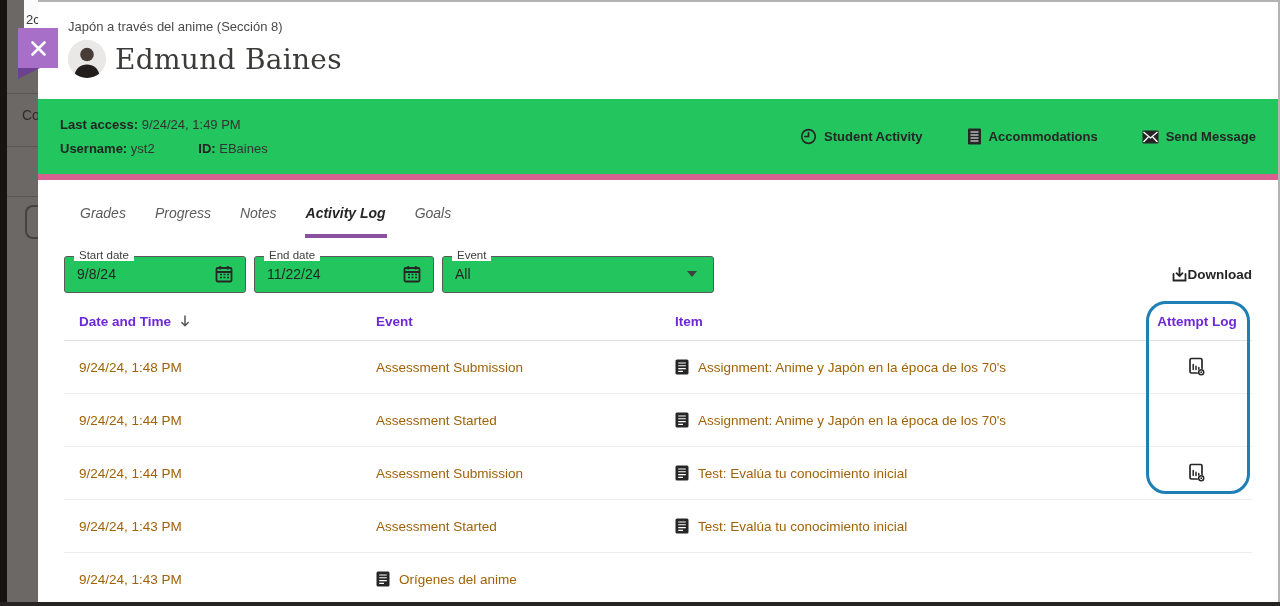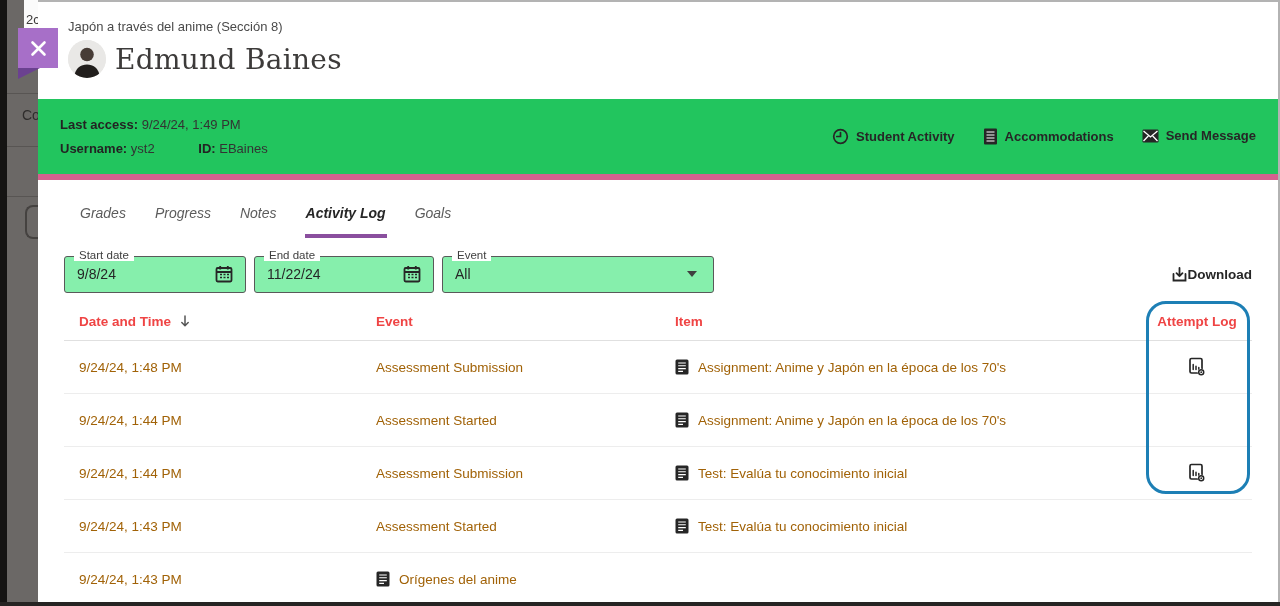--- a/index.html
+++ b/index.html
@@ -25,42 +25,42 @@
   .panel-header { padding:17px 0 0 30px; height:97px; }
   .course-name { font-size:13px; color:#4a4a4a; }
   .student-row { display:flex; align-items:center; gap:9px; margin-top:6px; }
   .avatar { width:38px; height:38px; border-radius:50%; overflow:hidden; background:#e9e8e6; flex:0 0 auto; }
   .student-name { font-family:"DejaVu Serif","Liberation Serif",serif; font-size:28px; color:#3d3b3a; letter-spacing:.3px; }
   
   .info-bar { background:#22c55e; border-bottom:6px solid #d4618f; height:81px; display:flex; justify-content:space-between; align-items:center; padding:0 22px; }
   .info-left { font-size:13px; line-height:24px; color:#333; }
   .info-left b { color:#232323; }
   .id-group { margin-left:40px; }
-  .info-actions { display:flex; align-items:flex-start; gap:28px; }
+  .info-actions { display:flex; align-items:center; gap:44px; }
   .action-btn { display:flex; align-items:center; gap:7px; background:none; border:none; cursor:pointer; font-family:inherit; font-size:13px; font-weight:700; color:#262626; }
   
   .tabs { display:flex; gap:27px; padding:20px 0 0 41px; height:58px; }
   .tab { background:none; border:none; cursor:pointer; font-family:inherit; font-size:14px; color:#5c5c5c; padding:0 1px 9px; border-bottom:4px solid transparent;font-style:italic; }
   .tab.active { color:#262626; font-weight:700; border-bottom-color:#8a4f9e; }
   
   .filter-row { display:flex; align-items:center; padding:8px 24px 0 26px; height:64px; }
-  .field { position:relative; height:37px; border:1px solid #595959; border-radius:3px; background:#86efac; display:flex; align-items:center; padding:0 12px; cursor:text; }
+  .field { position:relative; height:37px; border:1px solid #595959; border-radius:3px; background:#22c55e; display:flex; align-items:center; padding:0 12px; cursor:text; }
   .field-label { position:absolute; top:-8px; left:9px; background:#fff; padding:0 5px; font-size:11.5px; color:#3f3f3f; white-space:nowrap; }
   .field-value { flex:1; font-size:14px; color:#262626; }
   .f-start { width:182px; margin-right:8px; }
   .f-end { width:180px; margin-right:8px; }
   .f-event { width:272px; cursor:pointer; }
   .cal-ic, .caret { flex:0 0 auto; }
   .caret { width:0; height:0; border-left:5px solid transparent; border-right:5px solid transparent; border-top:6px solid #3f3f3f; margin-right:4px; }
   .spacer { flex:1; }
   .download-btn { display:flex; align-items:center; gap:0; background:none; border:none; cursor:pointer; font-family:inherit; font-size:13.5px; font-weight:700; color:#262626; margin-right:2px; }
   
   .table { margin:0 26px; }
   .thead, .trow { display:grid; grid-template-columns:297px 299px 1fr 110px; align-items:center; padding-left:15px; }
-  .thead { height:39px; border-bottom:1px solid #e0e0e0; font-size:13.5px; font-weight:700; color:#ef4444; }
+  .thead { height:39px; border-bottom:1px solid #e0e0e0; font-size:13.5px; font-weight:700; color:#6d28d9; }
   .th-date { display:flex; align-items:center; gap:8px; cursor:pointer; }
   .th-attempt { text-align:center; }
   .trow { height:53px; border-bottom:1px solid #ededed; font-size:13.5px; color:#a16207; }
   .td-item { display:flex; align-items:center; gap:9px; }
   .td-attempt { display:flex; justify-content:center; }
   .attempt-btn { background:none; border:none; cursor:pointer; display:flex; }
   
   .callout { position:absolute; left:1108px; top:299px; width:104px; height:193px; border:3px solid #1d7fb5; border-radius:20px; pointer-events:none; z-index:20; }
   svg { display:block; }
 </style>

